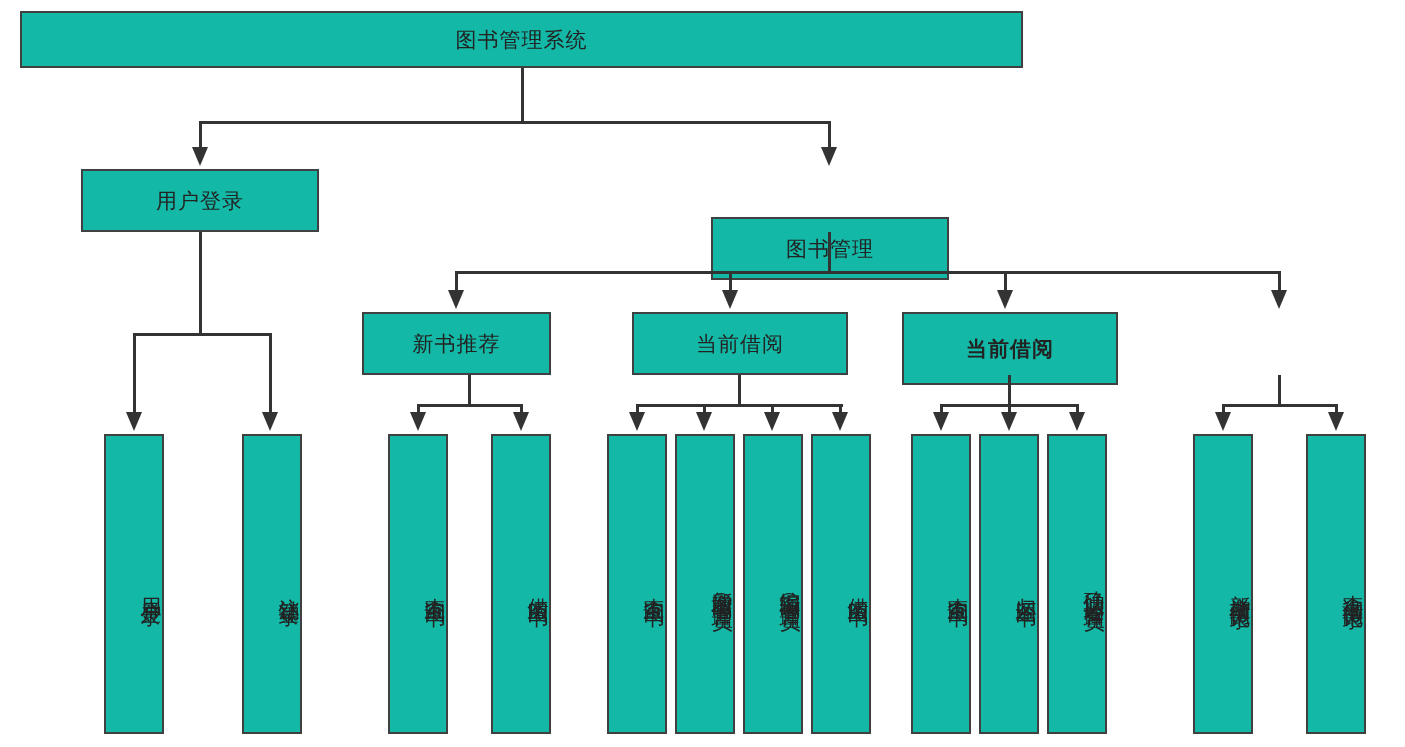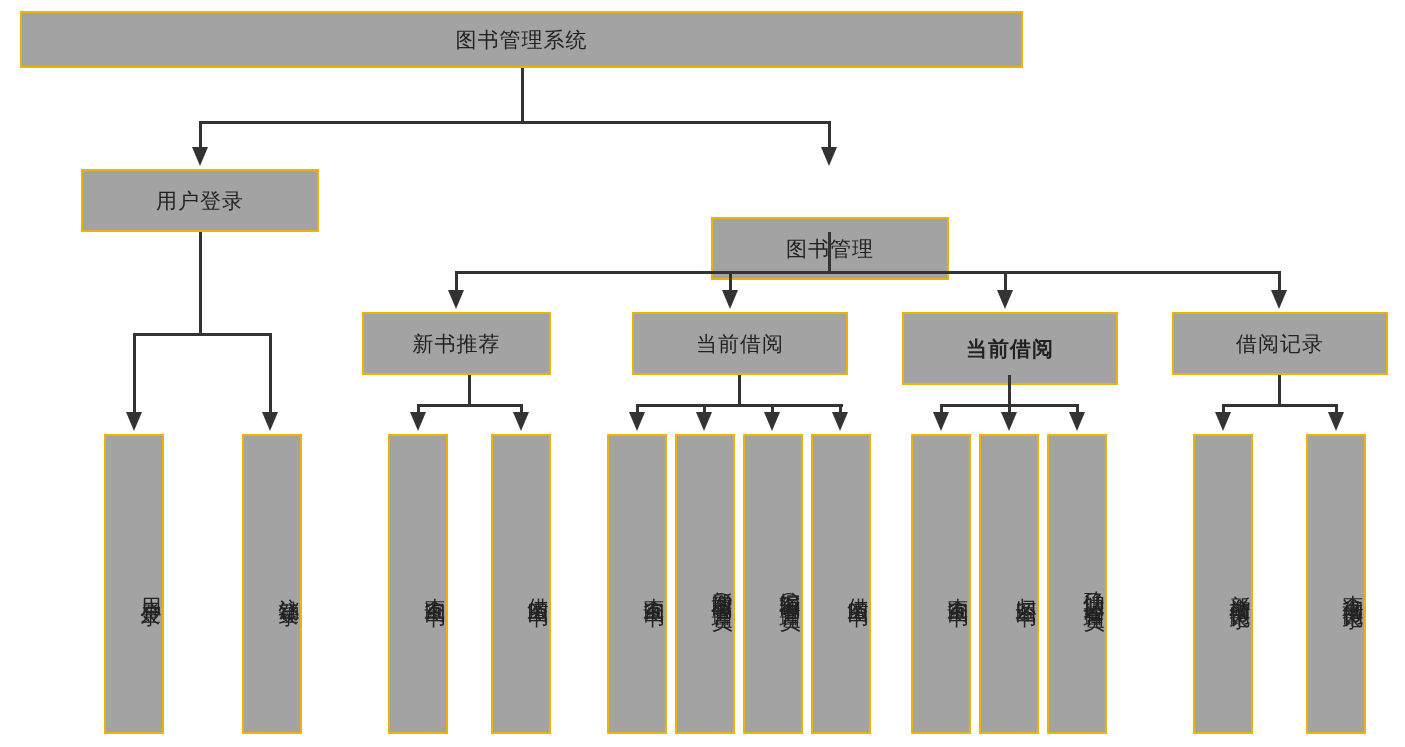--- a/index.html
+++ b/index.html
@@ -11,22 +11,22 @@
     position: relative;
     width: 1405px;
     height: 747px;
     background: #ffffff;
     font-family: "Liberation Sans", "DejaVu Sans", sans-serif;
     overflow: hidden;
   }
   .node {
     position: absolute;
     box-sizing: border-box;
-    border: 2px solid #eab308;
-    background: #a3a3a3;
+    border: 2px solid #404040;
+    background: #14b8a6;
     display: flex;
     align-items: center;
     justify-content: center;
     color: #222222;
   }
   .node.horiz {
     font-size: 21px;
     letter-spacing: 1px;
   }
   .node.vert {
@@ -110,23 +110,20 @@
 
   <div class="node horiz" style="left:362px; top:312px; width:189px; height:63px;">
     <span class="lbl">新书推荐</span>
   </div>
   <div class="node horiz" style="left:632px; top:312px; width:216px; height:63px;">
     <span class="lbl">当前借阅</span>
   </div>
   <div class="node horiz" style="left:902px; top:312px; width:216px; height:73px;font-weight:bold;">
     <span class="lbl">当前借阅</span>
   </div>
-  <div class="node horiz" style="left:1172px; top:312px; width:216px; height:63px;">
-    <span class="lbl">借阅记录</span>
-  </div>
 
   <div class="edge v" style="left:468px; top:375px; width:3px; height:31px;"></div>
   <div class="edge h" style="left:417px; top:404px; width:106px; height:3px;"></div>
   <div class="edge v" style="left:417px; top:404px; width:3px; height:9px;"></div>
   <div class="arrow" style="left:410px; top:412px;"></div>
   <div class="edge v" style="left:520px; top:404px; width:3px; height:9px;"></div>
   <div class="arrow" style="left:513px; top:412px;"></div>
 
   <div class="edge v" style="left:738px; top:375px; width:3px; height:31px;"></div>
   <div class="edge h" style="left:636px; top:404px; width:207px; height:3px;"></div>

